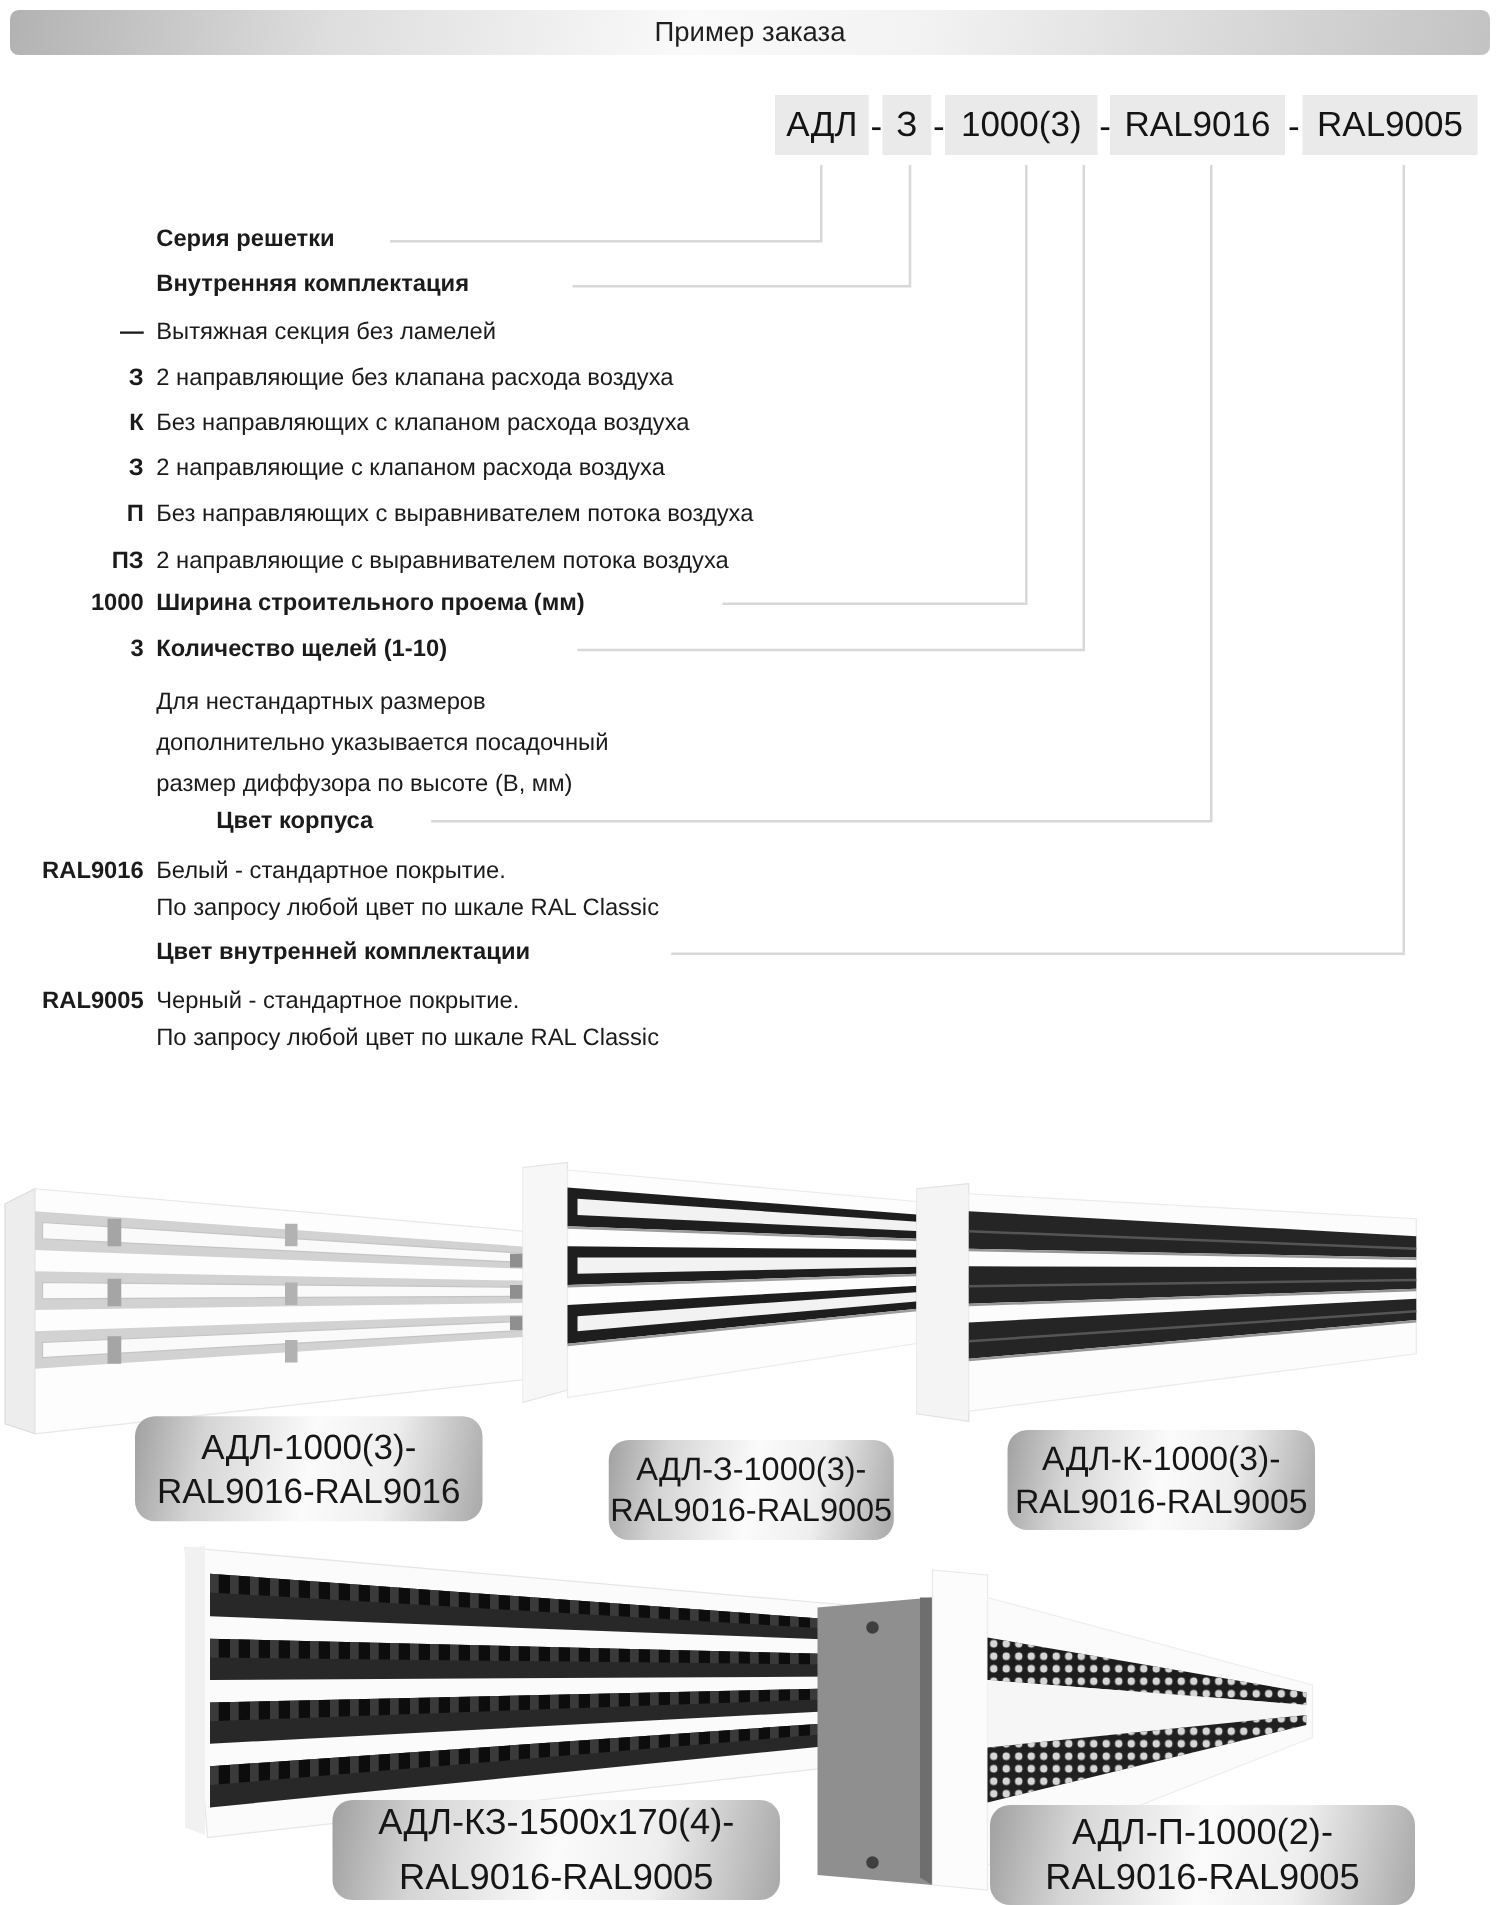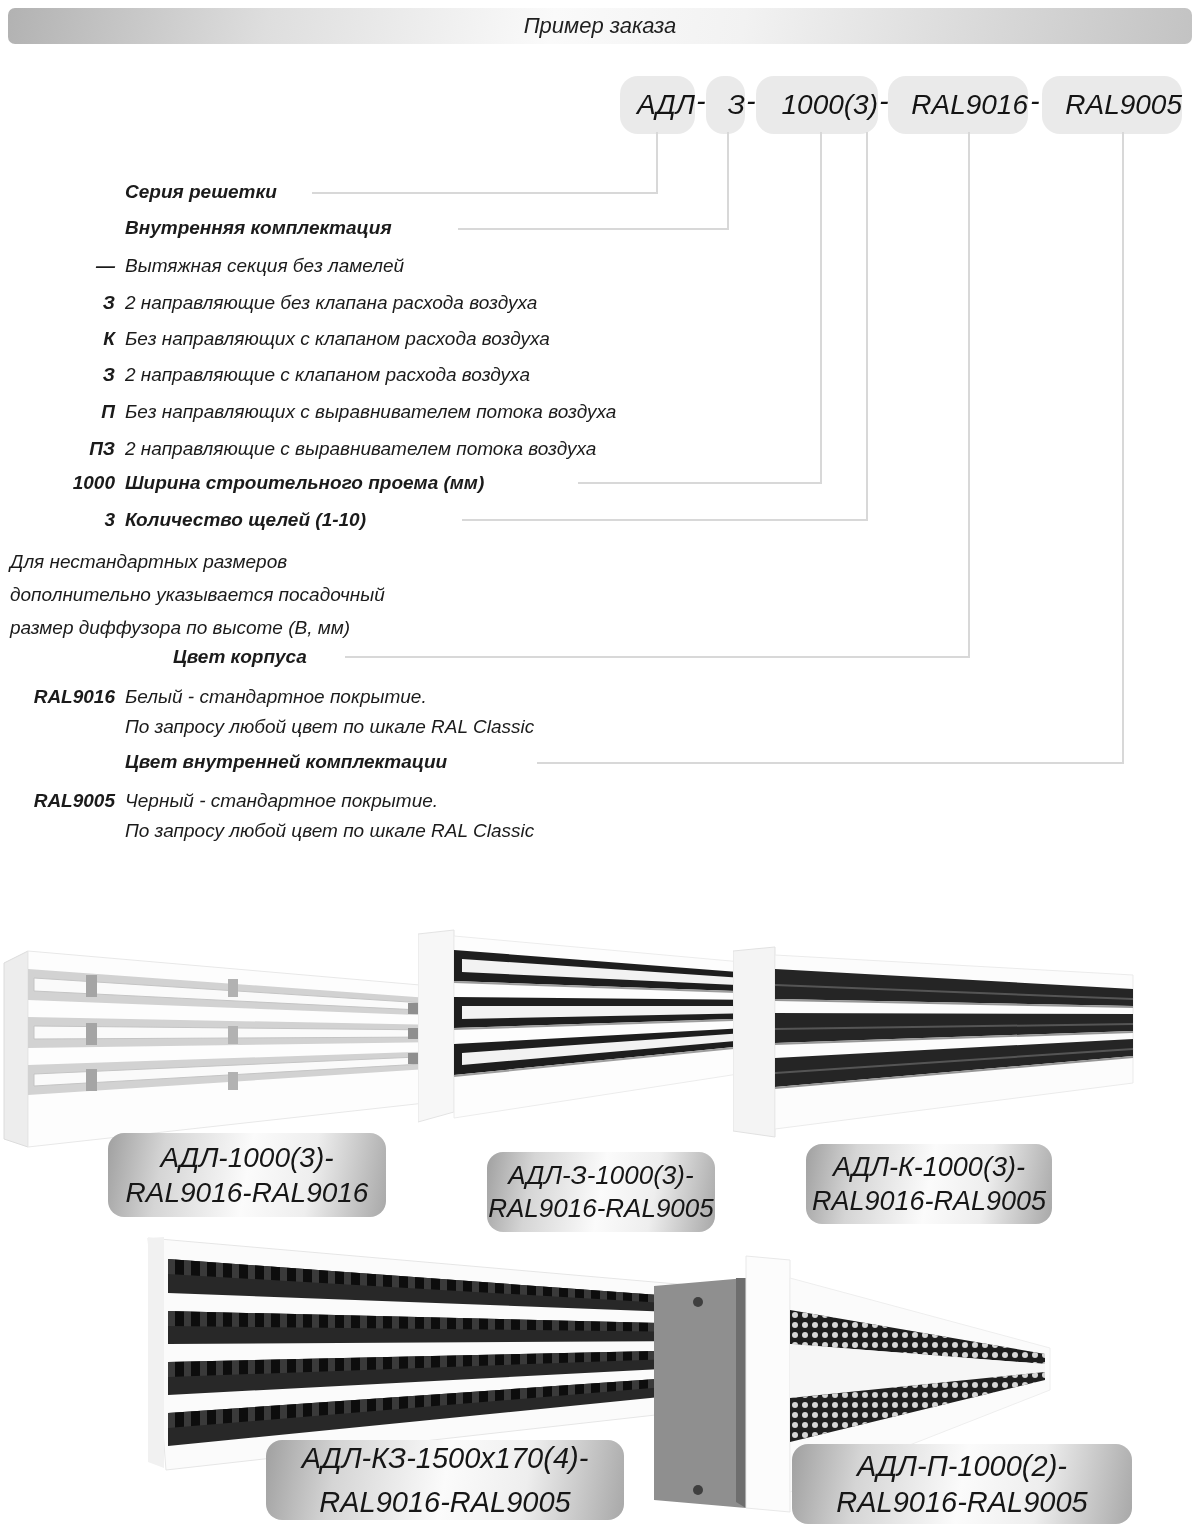--- a/index.html
+++ b/index.html
@@ -1,24 +1,24 @@
 <!DOCTYPE html>
 <html><head>
 <meta charset="utf-8">
 <style>
   html,body{margin:0;padding:0;background:#ffffff;}
   #page{position:relative;width:1200px;height:1524px;background:#ffffff;overflow:hidden;
-        font-family:"Liberation Sans","DejaVu Sans",sans-serif;color:#1b1b1b;font-style:italic;}
+        font-family:"Liberation Sans","DejaVu Sans",sans-serif;color:#1b1b1b;}
   
   .topbar{position:absolute;left:8px;top:8px;width:1184px;height:36px;border-radius:7px;
           background:linear-gradient(100deg,#b2b2b2 0%,#dedede 22%,#fafafa 46%,#f2f2f2 62%,#c3c3c3 100%);
           display:flex;align-items:center;justify-content:center;font-size:22px;color:#1f1f1f;}
   
-  .cbox{position:absolute;top:76px;height:58px;background:#eaeaea;border-radius:18px;
-        display:flex;align-items:center;justify-content:flex-end;font-size:28px;color:#141414;}
+  .cbox{position:absolute;top:76px;height:48px;background:#eaeaea;border-radius:0;
+        display:flex;align-items:center;justify-content:center;font-size:28px;color:#141414;}
   .cdash{position:absolute;top:76px;height:50px;width:14px;display:flex;align-items:center;
          justify-content:center;font-size:28px;color:#141414;}
   
   .vline{position:absolute;width:2px;background:#d8d8d8;}
   .hline{position:absolute;height:2px;background:#d8d8d8;}
   
   .lrow{position:absolute;left:0;width:720px;display:flex;font-size:19px;line-height:28px;}
   .code{width:115px;flex:none;text-align:right;font-weight:700;}
   .desc{margin-left:10px;}
   .bold{font-weight:700;}
@@ -122,21 +122,21 @@
 
   <div class="lrow" style="top:469px;">
     <div class="code">1000</div>
     <div class="desc bold">Ширина строительного проема (мм)</div>
   </div>
   <div class="lrow" style="top:506px;">
     <div class="code">3</div>
     <div class="desc bold">Количество щелей (1-10)</div>
   </div>
 
-  <div class="lrow note" style="top:545px;flex-direction:column;">
+  <div class="lrow note" style="top:545px;">
     <div class="code"></div>
     <div class="desc">
       <span>Для нестандартных размеров</span>
       <span>дополнительно указывается посадочный</span>
       <span>размер диффузора по высоте (В, мм)</span>
     </div>
   </div>
 
   <div class="lrow" style="top:643px;margin-left:48px;">
     <div class="code"></div>

